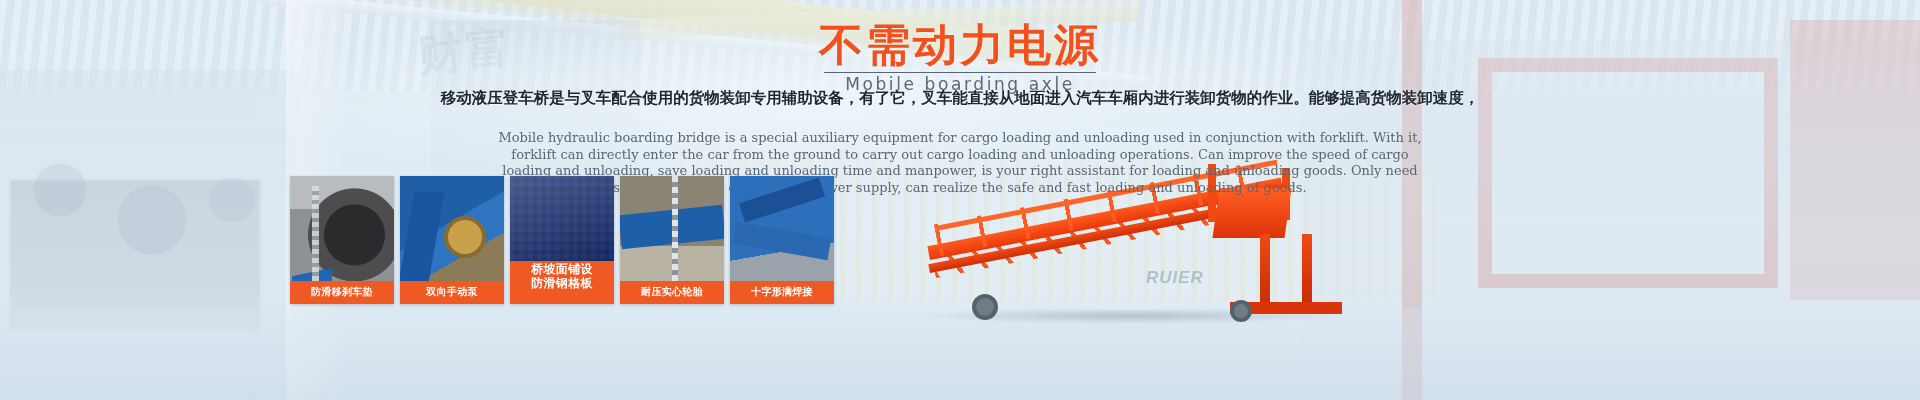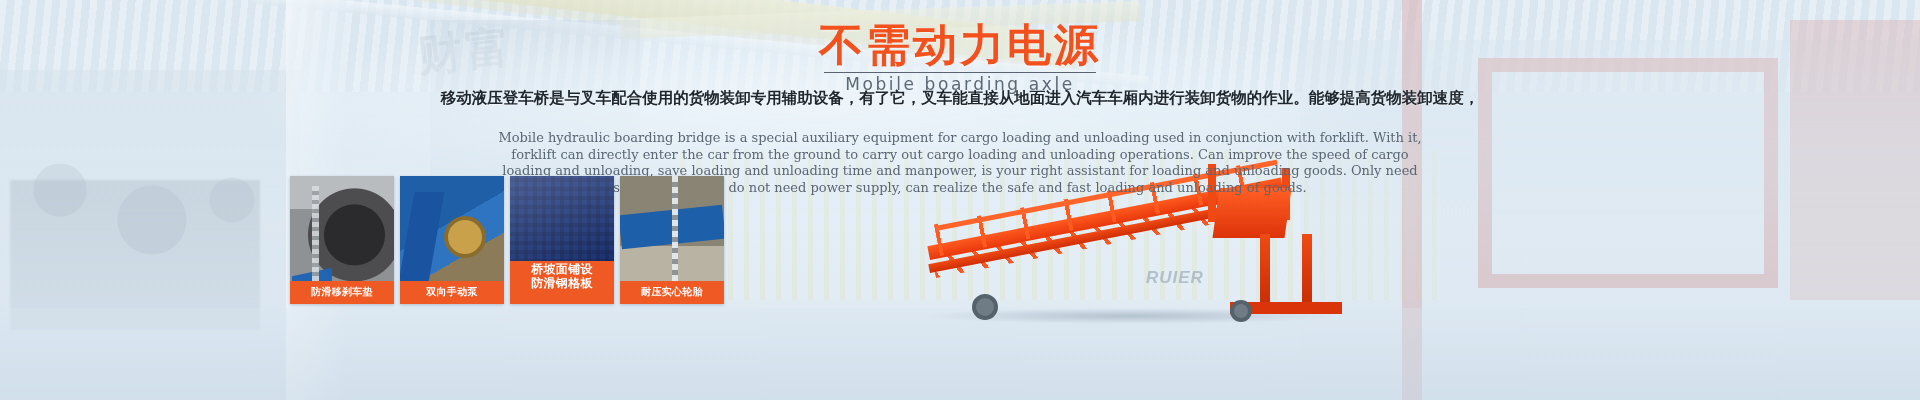--- a/index.html
+++ b/index.html
@@ -369,16 +369,20 @@
         <div>防滑钢格板</div>
       </div>
     </div>
 
 
     <div class="thumb">
       <div class="photo ph-5"></div>
       <div class="cap">耐压实心轮胎</div>
     </div>
 
+    <div class="thumb">
+      <div class="photo ph-6"></div>
+      <div class="cap">十字形满焊接</div>
+    </div>
 
   </div>
 
 </div>
 
 </body></html>

